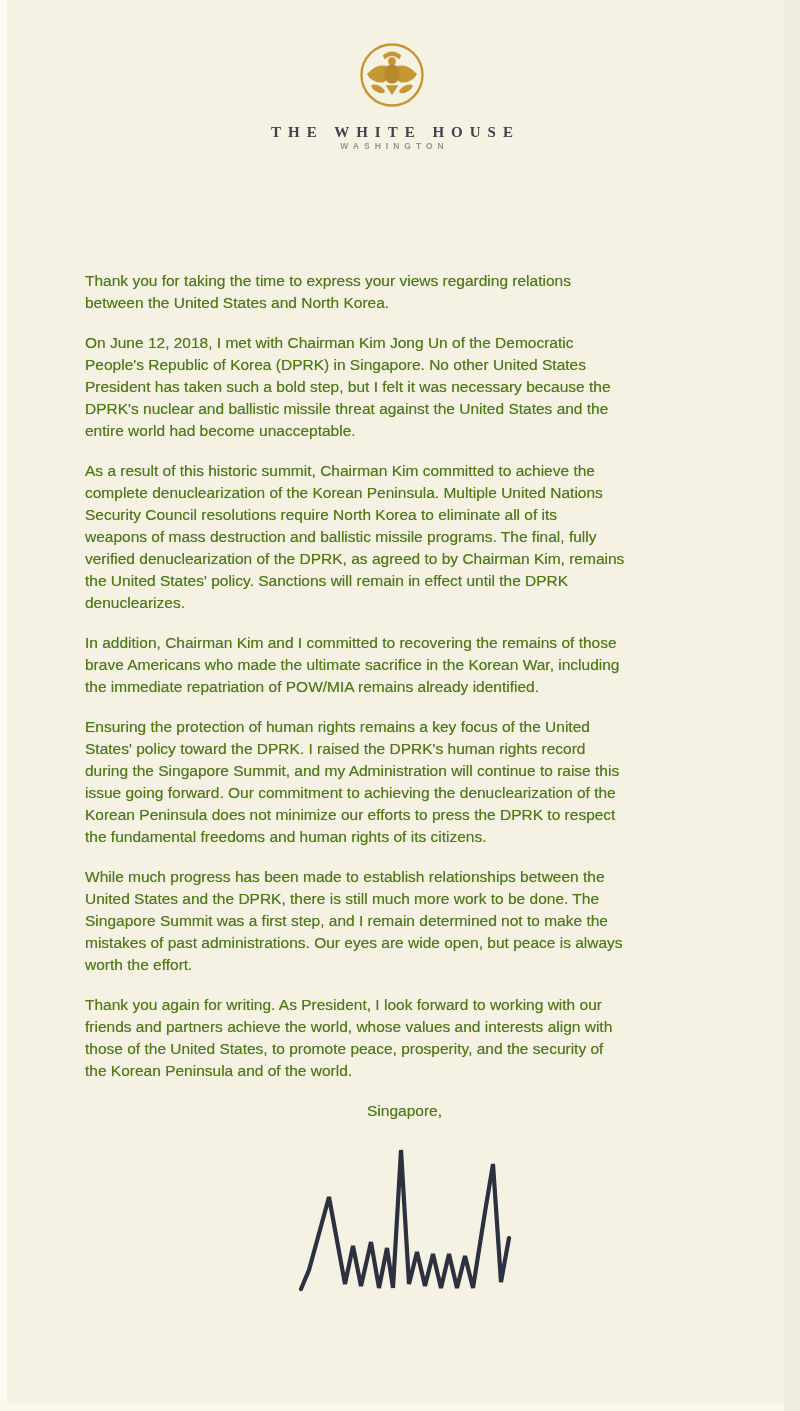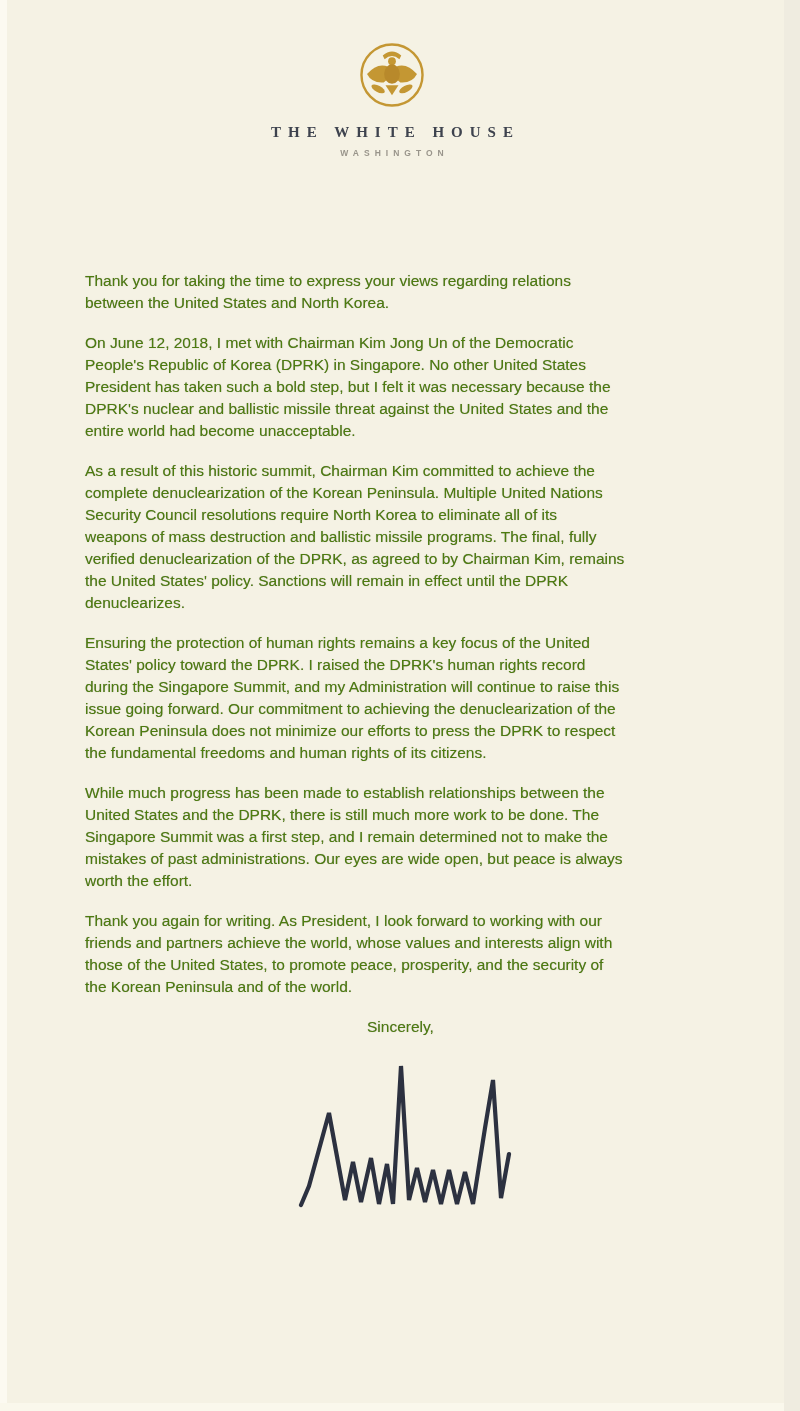--- a/index.html
+++ b/index.html
@@ -30,21 +30,20 @@
   .lh-title{
     margin-top:8px;
     font-family:"Liberation Serif", serif;
     font-weight:bold;
     font-size:15px;
     letter-spacing:7px;
     padding-left:7px;
     color:#3e434e;
   }
   .lh-sub{
-    margin-top:7px;
     font-size:8.5px;
     letter-spacing:5px;
     padding-left:5px;
     color:#99958b;
     font-weight:bold;
   }
   .body-text{
     position:absolute;
     left:85px;top:270px;
     width:648px;
@@ -99,37 +98,40 @@
 President has taken such a bold step, but I felt it was necessary because the
 DPRK's nuclear and ballistic missile threat against the United States and the
 entire world had become unacceptable.</p>
     <p>As a result of this historic summit, Chairman Kim committed to achieve the
 complete denuclearization of the Korean Peninsula. Multiple United Nations
 Security Council resolutions require North Korea to eliminate all of its
 weapons of mass destruction and ballistic missile programs. The final, fully
 verified denuclearization of the DPRK, as agreed to by Chairman Kim, remains
 the United States' policy. Sanctions will remain in effect until the DPRK
 denuclearizes.</p>
+    <p>In addition, Chairman Kim and I committed to recovering the remains of those
+brave Americans who made the ultimate sacrifice in the Korean War, including
+the immediate repatriation of POW/MIA remains already identified.</p>
     <p>Ensuring the protection of human rights remains a key focus of the United
 States' policy toward the DPRK. I raised the DPRK's human rights record
 during the Singapore Summit, and my Administration will continue to raise this
 issue going forward. Our commitment to achieving the denuclearization of the
 Korean Peninsula does not minimize our efforts to press the DPRK to respect
 the fundamental freedoms and human rights of its citizens.</p>
     <p>While much progress has been made to establish relationships between the
 United States and the DPRK, there is still much more work to be done. The
 Singapore Summit was a first step, and I remain determined not to make the
 mistakes of past administrations. Our eyes are wide open, but peace is always
 worth the effort.</p>
     <p>Thank you again for writing. As President, I look forward to working with our
 friends and partners achieve the world, whose values and interests align with
 those of the United States, to promote peace, prosperity, and the security of
 the Korean Peninsula and of the world.</p>
 
-    <div class="closing">Sincerely,</div>
+    <div class="closing">Singapore,</div>
 
     <svg class="signature" width="218" height="150" viewBox="0 0 218 150">
       <path d="M6,147 L14,128 L34,55 L50,142
                L58,104 L66,144
                L76,100 L84,146
                L92,106 L98,146
                L106,8 L114,142
                L122,110 L130,144
                L138,112 L146,146
                L154,112 L162,146

